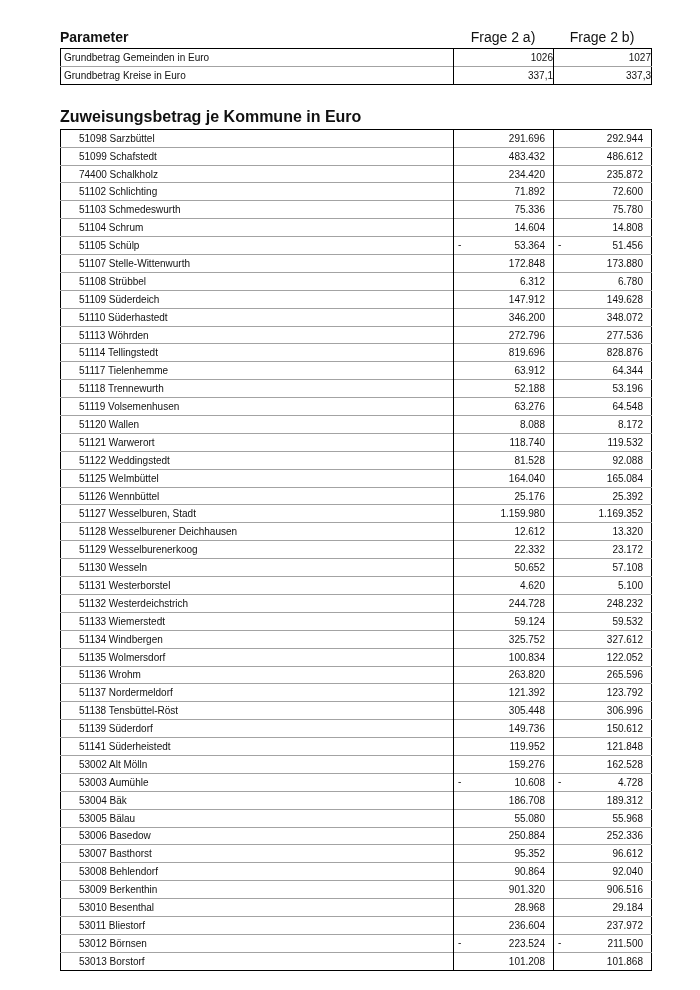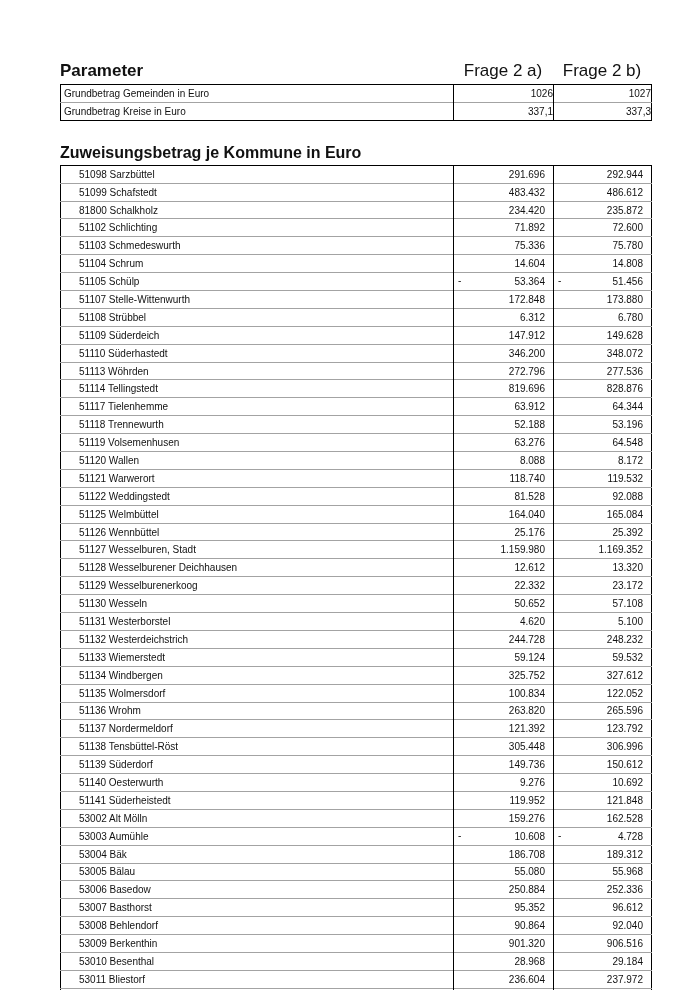--- a/index.html
+++ b/index.html
@@ -12,24 +12,23 @@
   }
   .page {
     box-sizing: border-box;
     width: 700px; height: 990px;
     padding: 29px 0 0 60px;
   }
   .header-grid {
     display: grid;
     grid-template-columns: 393px 100px 98px;
     width: 591px;
-    font-size: 17px;
+    font-size: 14px;
     align-items: end;
     padding-bottom: 3px;
-    margin-top: 32px;
   }
   .header-grid .param-title { font-weight: bold; text-align: left; }
   .header-grid .col-head { text-align: center; font-weight: normal; }
 
   table {
     border-collapse: collapse;
     table-layout: fixed;
     width: 591px;
     font-size: 10px;
   }
@@ -106,21 +105,21 @@
           <td class="name">51098 Sarzbüttel</td>
           <td class="val vline"><span class="sign"></span><span>291.696</span></td>
           <td class="val vline"><span class="sign"></span><span>292.944</span></td>
         </tr>
         <tr>
           <td class="name">51099 Schafstedt</td>
           <td class="val vline"><span class="sign"></span><span>483.432</span></td>
           <td class="val vline"><span class="sign"></span><span>486.612</span></td>
         </tr>
         <tr>
-          <td class="name">81800 Schalkholz</td>
+          <td class="name">74400 Schalkholz</td>
           <td class="val vline"><span class="sign"></span><span>234.420</span></td>
           <td class="val vline"><span class="sign"></span><span>235.872</span></td>
         </tr>
         <tr>
           <td class="name">51102 Schlichting</td>
           <td class="val vline"><span class="sign"></span><span>71.892</span></td>
           <td class="val vline"><span class="sign"></span><span>72.600</span></td>
         </tr>
         <tr>
           <td class="name">51103 Schmedeswurth</td>
@@ -266,25 +265,20 @@
           <td class="name">51138 Tensbüttel-Röst</td>
           <td class="val vline"><span class="sign"></span><span>305.448</span></td>
           <td class="val vline"><span class="sign"></span><span>306.996</span></td>
         </tr>
         <tr>
           <td class="name">51139 Süderdorf</td>
           <td class="val vline"><span class="sign"></span><span>149.736</span></td>
           <td class="val vline"><span class="sign"></span><span>150.612</span></td>
         </tr>
         <tr>
-          <td class="name">51140 Oesterwurth</td>
-          <td class="val vline"><span class="sign"></span><span>9.276</span></td>
-          <td class="val vline"><span class="sign"></span><span>10.692</span></td>
-        </tr>
-        <tr>
           <td class="name">51141 Süderheistedt</td>
           <td class="val vline"><span class="sign"></span><span>119.952</span></td>
           <td class="val vline"><span class="sign"></span><span>121.848</span></td>
         </tr>
         <tr>
           <td class="name">53002 Alt Mölln</td>
           <td class="val vline"><span class="sign"></span><span>159.276</span></td>
           <td class="val vline"><span class="sign"></span><span>162.528</span></td>
         </tr>
         <tr>

